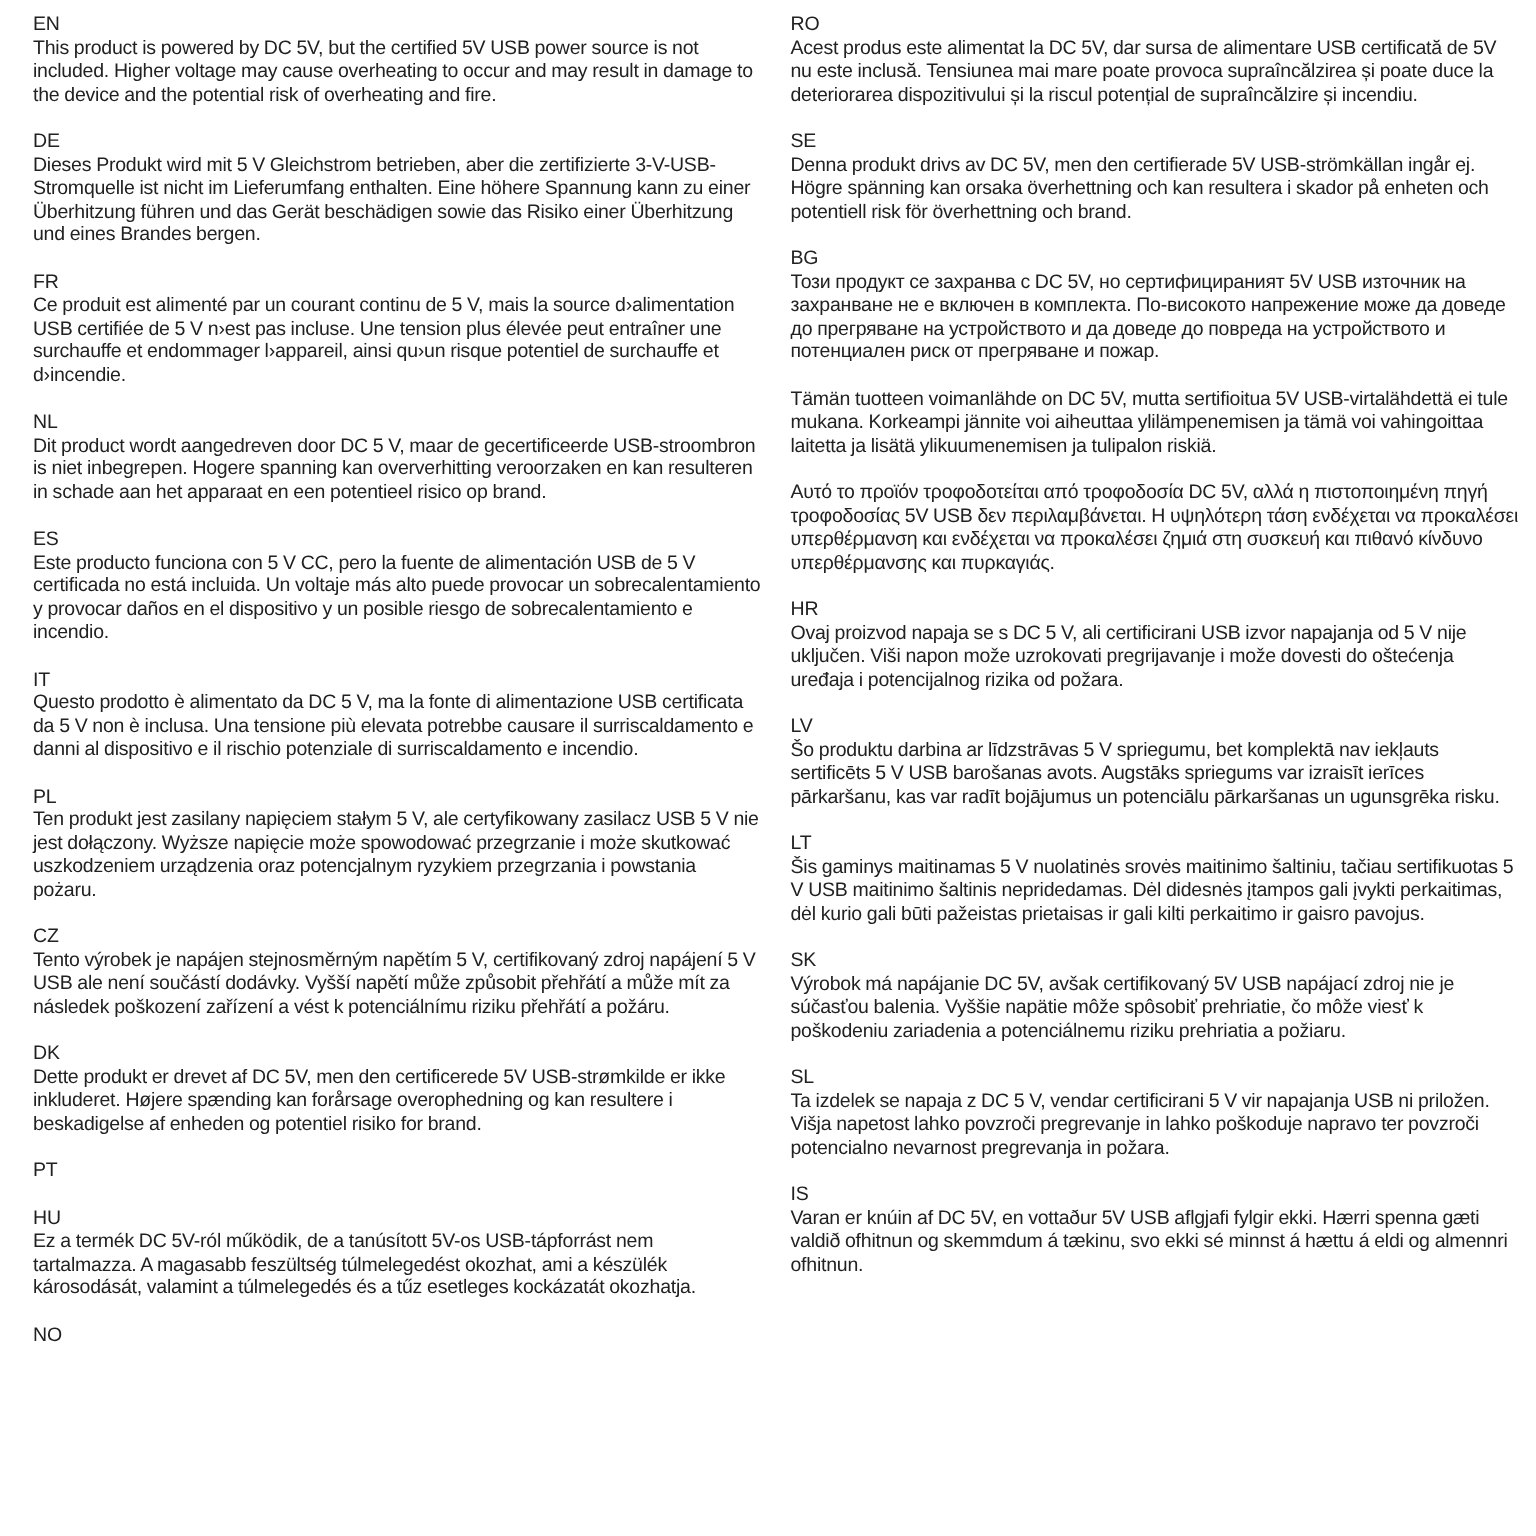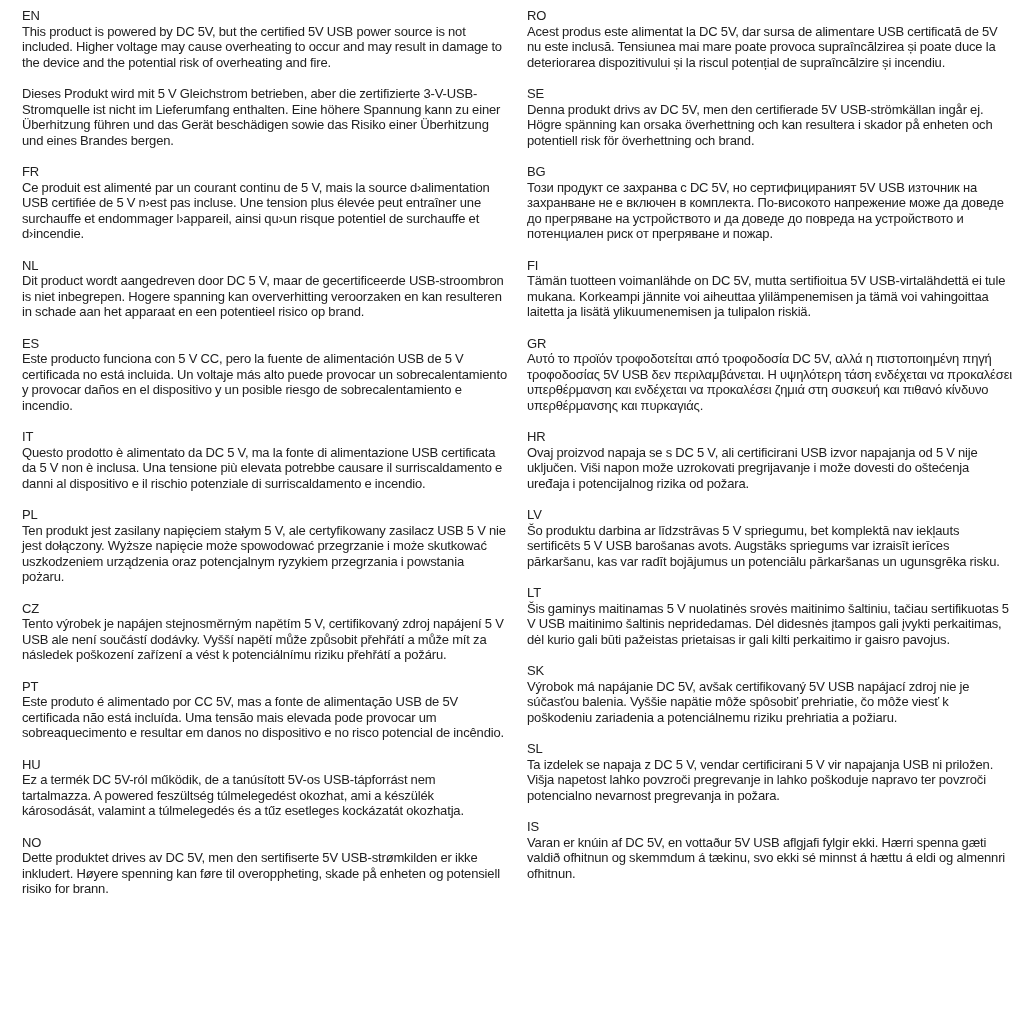--- a/index.html
+++ b/index.html
@@ -44,20 +44,21 @@
 </head>
 <body>
 
 <main class="sheet">
   <section class="col">
       <div class="lang-section">
         <div class="lang-code">EN</div>
         <p class="lang-text">This product is powered by DC 5V, but the certified 5V USB power source is not included. Higher voltage may cause overheating to occur and may result in damage to the device and the potential risk of overheating and fire.</p>
       </div>
       <div class="lang-section">
+        <div class="lang-code">DE</div>
         <p class="lang-text">Dieses Produkt wird mit 5 V Gleichstrom betrieben, aber die zertifizierte 3-V-USB-Stromquelle ist nicht im Lieferumfang enthalten. Eine höhere Spannung kann zu einer Überhitzung führen und das Gerät beschädigen sowie das Risiko einer Überhitzung und eines Brandes bergen.</p>
       </div>
       <div class="lang-section">
         <div class="lang-code">FR</div>
         <p class="lang-text">Ce produit est alimenté par un courant continu de 5 V, mais la source d›alimentation USB certifiée de 5 V n›est pas incluse. Une tension plus élevée peut entraîner une surchauffe et endommager l›appareil, ainsi qu›un risque potentiel de surchauffe et d›incendie.</p>
       </div>
       <div class="lang-section">
         <div class="lang-code">NL</div>
         <p class="lang-text">Dit product wordt aangedreven door DC 5 V, maar de gecertificeerde USB-stroombron is niet inbegrepen. Hogere spanning kan oververhitting veroorzaken en kan resulteren in schade aan het apparaat en een potentieel risico op brand.</p>
       </div>
@@ -71,51 +72,51 @@
       </div>
       <div class="lang-section">
         <div class="lang-code">PL</div>
         <p class="lang-text">Ten produkt jest zasilany napięciem stałym 5 V, ale certyfikowany zasilacz USB 5 V nie jest dołączony. Wyższe napięcie może spowodować przegrzanie i może skutkować uszkodzeniem urządzenia oraz potencjalnym ryzykiem przegrzania i powstania pożaru.</p>
       </div>
       <div class="lang-section">
         <div class="lang-code">CZ</div>
         <p class="lang-text">Tento výrobek je napájen stejnosměrným napětím 5 V, certifikovaný zdroj napájení 5 V USB ale není součástí dodávky. Vyšší napětí může způsobit přehřátí a může mít za následek poškození zařízení a vést k potenciálnímu riziku přehřátí a požáru.</p>
       </div>
       <div class="lang-section">
+        <div class="lang-code">DK</div>
+        <p class="lang-text">Dette produkt er drevet af DC 5V, men den certificerede 5V USB-strømkilde er ikke inkluderet. Højere spænding kan forårsage overophedning og kan resultere i beskadigelse af enheden og potentiel risiko for brand.</p>
+      </div>
+      <div class="lang-section">
         <div class="lang-code">PT</div>
-        <p class="lang-text">Este produto é alimentado por CC 5V, mas a fonte de alimentação USB de 5V certificada não está incluída. Uma tensão mais elevada pode provocar um sobreaquecimento e resultar em danos no dispositivo e no risco potencial de incêndio.</p>
       </div>
       <div class="lang-section">
         <div class="lang-code">HU</div>
-        <p class="lang-text">Ez a termék DC 5V-ról működik, de a tanúsított 5V-os USB-tápforrást nem tartalmazza. A powered feszültség túlmelegedést okozhat, ami a készülék károsodását, valamint a túlmelegedés és a tűz esetleges kockázatát okozhatja.</p>
+        <p class="lang-text">Ez a termék DC 5V-ról működik, de a tanúsított 5V-os USB-tápforrást nem tartalmazza. A magasabb feszültség túlmelegedést okozhat, ami a készülék károsodását, valamint a túlmelegedés és a tűz esetleges kockázatát okozhatja.</p>
       </div>
       <div class="lang-section">
         <div class="lang-code">NO</div>
-        <p class="lang-text">Dette produktet drives av DC 5V, men den sertifiserte 5V USB-strømkilden er ikke inkludert. Høyere spenning kan føre til overoppheting, skade på enheten og potensiell risiko for brann.</p>
       </div>
     </section>
   <section class="col">
       <div class="lang-section">
         <div class="lang-code">RO</div>
         <p class="lang-text">Acest produs este alimentat la DC 5V, dar sursa de alimentare USB certificată de 5V nu este inclusă. Tensiunea mai mare poate provoca supraîncălzirea și poate duce la deteriorarea dispozitivului și la riscul potențial de supraîncălzire și incendiu.</p>
       </div>
       <div class="lang-section">
         <div class="lang-code">SE</div>
         <p class="lang-text">Denna produkt drivs av DC 5V, men den certifierade 5V USB-strömkällan ingår ej. Högre spänning kan orsaka överhettning och kan resultera i skador på enheten och potentiell risk för överhettning och brand.</p>
       </div>
       <div class="lang-section">
         <div class="lang-code">BG</div>
         <p class="lang-text">Този продукт се захранва с DC 5V, но сертифицираният 5V USB източник на захранване не е включен в комплекта. По-високото напрежение може да доведе до прегряване на устройството и да доведе до повреда на устройството и потенциален риск от прегряване и пожар.</p>
       </div>
       <div class="lang-section">
-        <div class="lang-code">FI</div>
         <p class="lang-text">Tämän tuotteen voimanlähde on DC 5V, mutta sertifioitua 5V USB-virtalähdettä ei tule mukana. Korkeampi jännite voi aiheuttaa ylilämpenemisen ja tämä voi vahingoittaa laitetta ja lisätä ylikuumenemisen ja tulipalon riskiä.</p>
       </div>
       <div class="lang-section">
-        <div class="lang-code">GR</div>
         <p class="lang-text">Αυτό το προϊόν τροφοδοτείται από τροφοδοσία DC 5V, αλλά η πιστοποιημένη πηγή τροφοδοσίας 5V USB δεν περιλαμβάνεται. Η υψηλότερη τάση ενδέχεται να προκαλέσει υπερθέρμανση και ενδέχεται να προκαλέσει ζημιά στη συσκευή και πιθανό κίνδυνο υπερθέρμανσης και πυρκαγιάς.</p>
       </div>
       <div class="lang-section">
         <div class="lang-code">HR</div>
         <p class="lang-text">Ovaj proizvod napaja se s DC 5 V, ali certificirani USB izvor napajanja od 5 V nije uključen. Viši napon može uzrokovati pregrijavanje i može dovesti do oštećenja uređaja i potencijalnog rizika od požara.</p>
       </div>
       <div class="lang-section">
         <div class="lang-code">LV</div>
         <p class="lang-text">Šo produktu darbina ar līdzstrāvas 5 V spriegumu, bet komplektā nav iekļauts sertificēts 5 V USB barošanas avots. Augstāks spriegums var izraisīt ierīces pārkaršanu, kas var radīt bojājumus un potenciālu pārkaršanas un ugunsgrēka risku.</p>
       </div>

